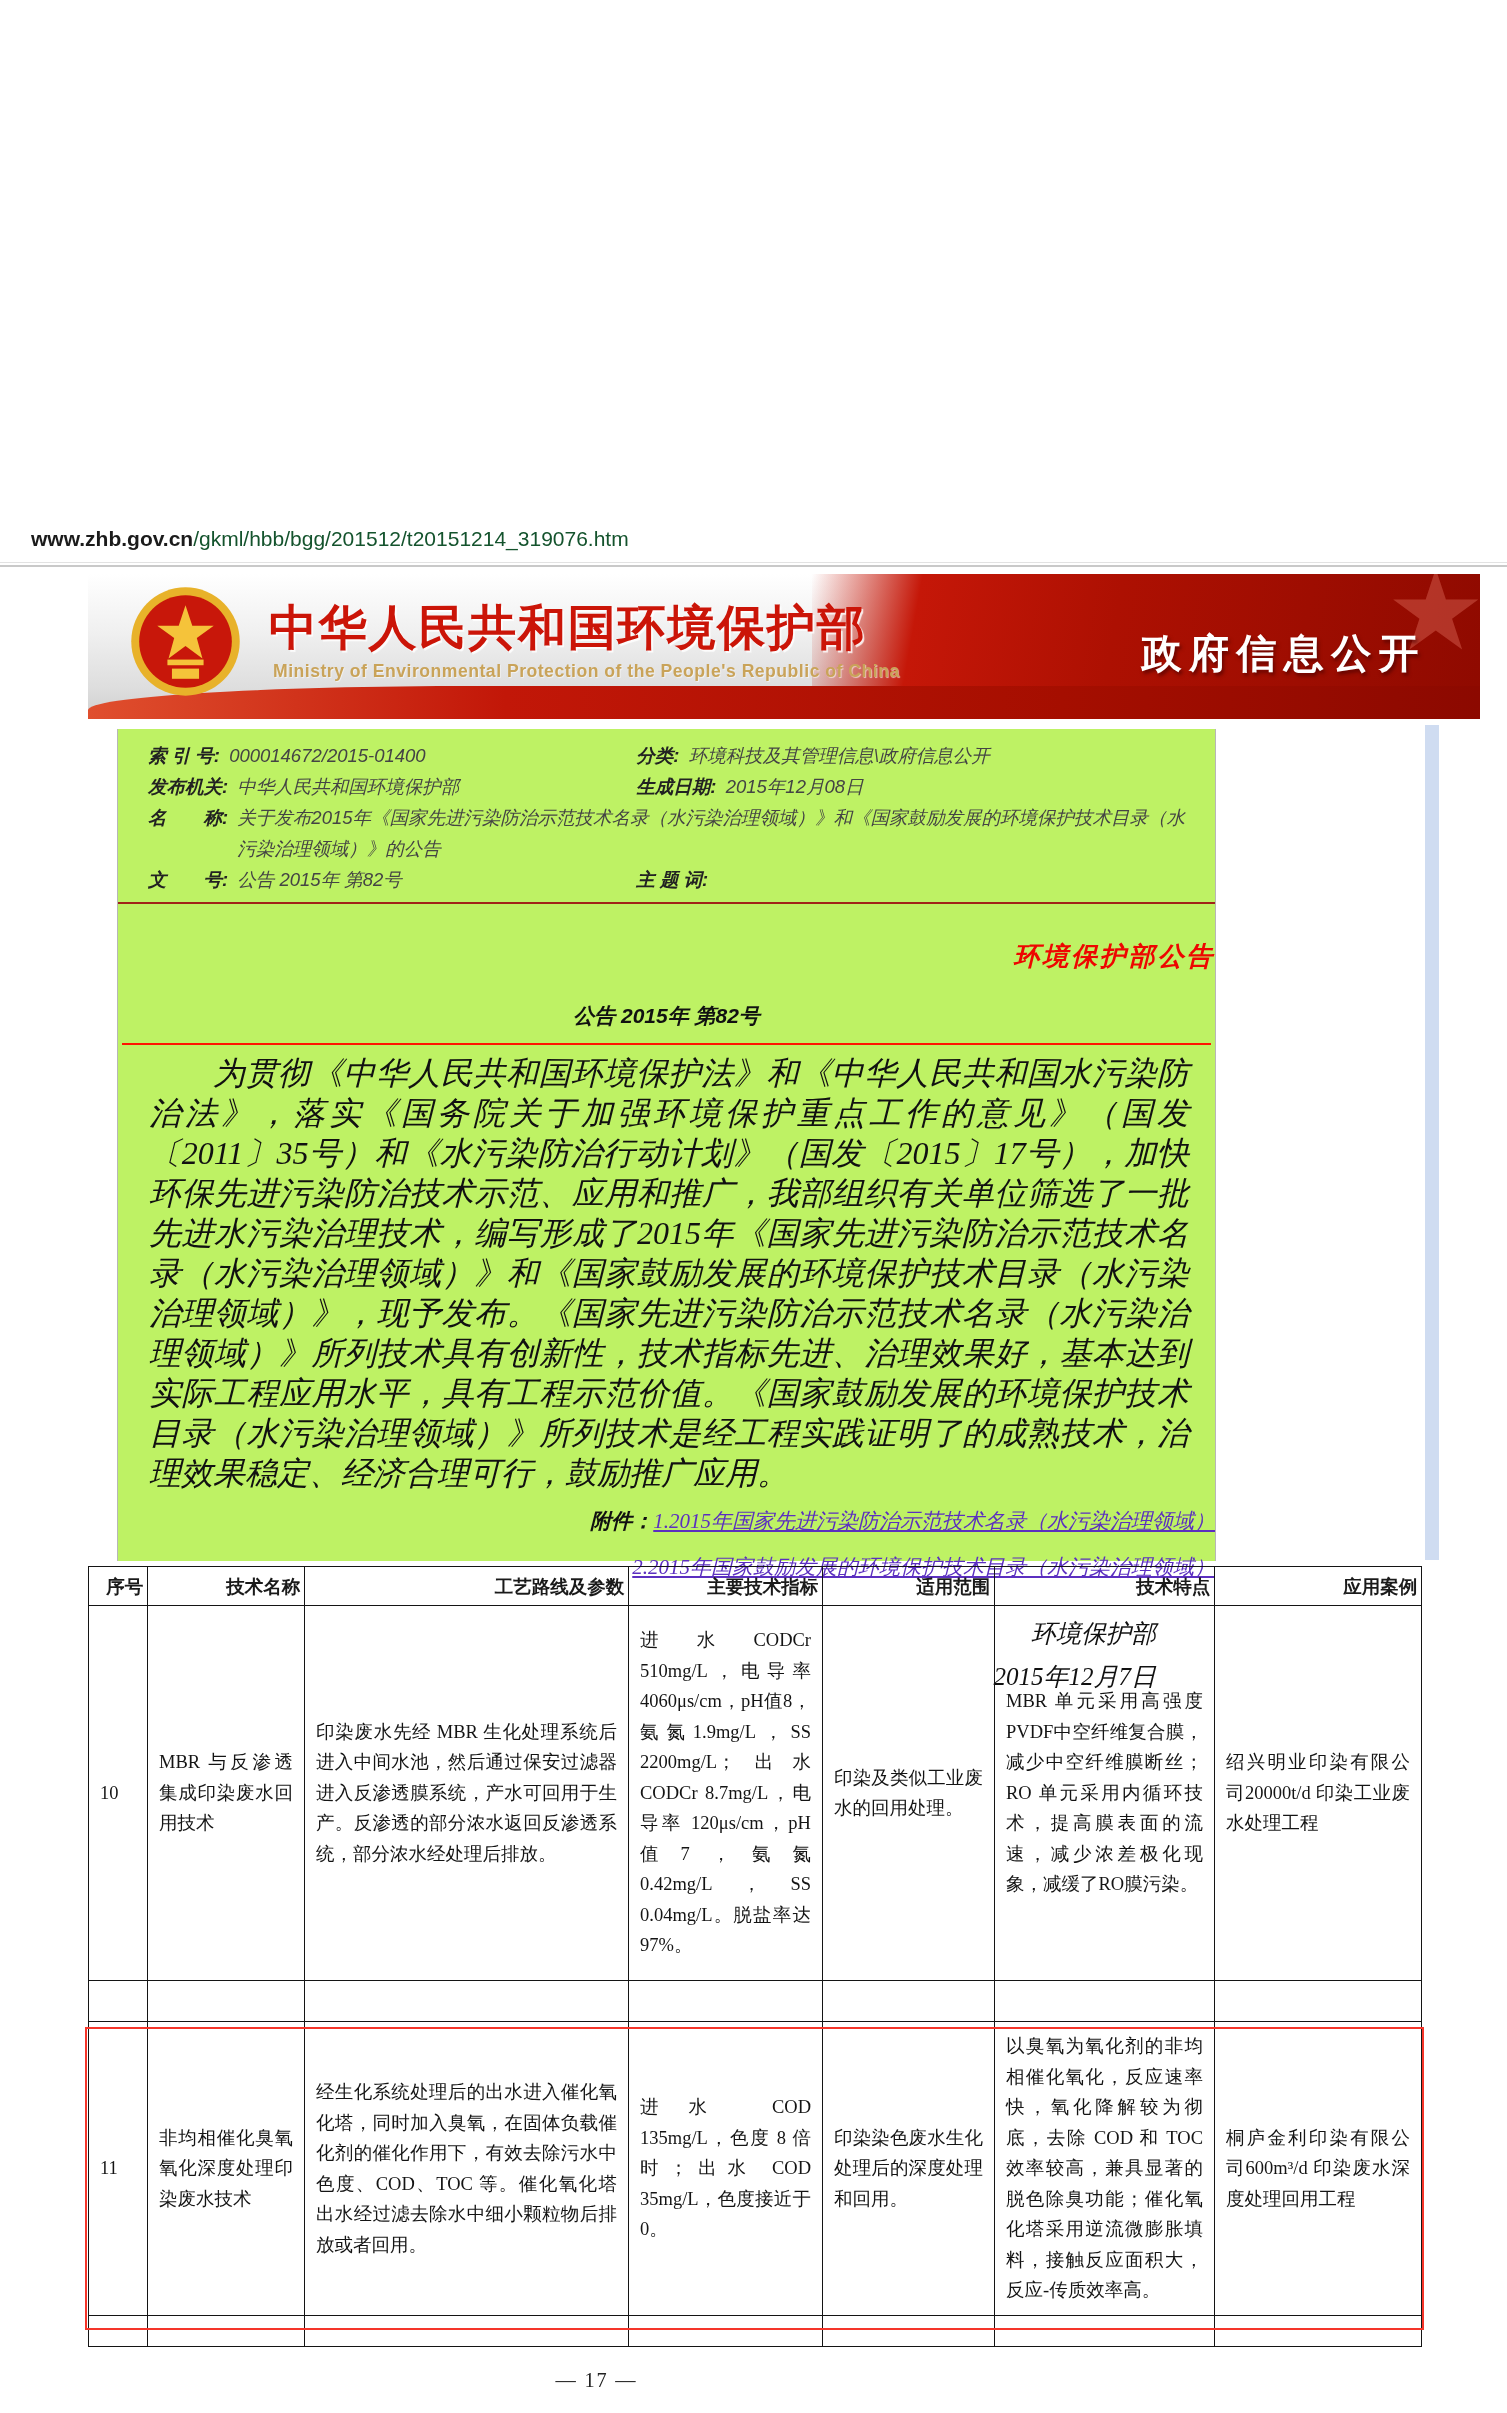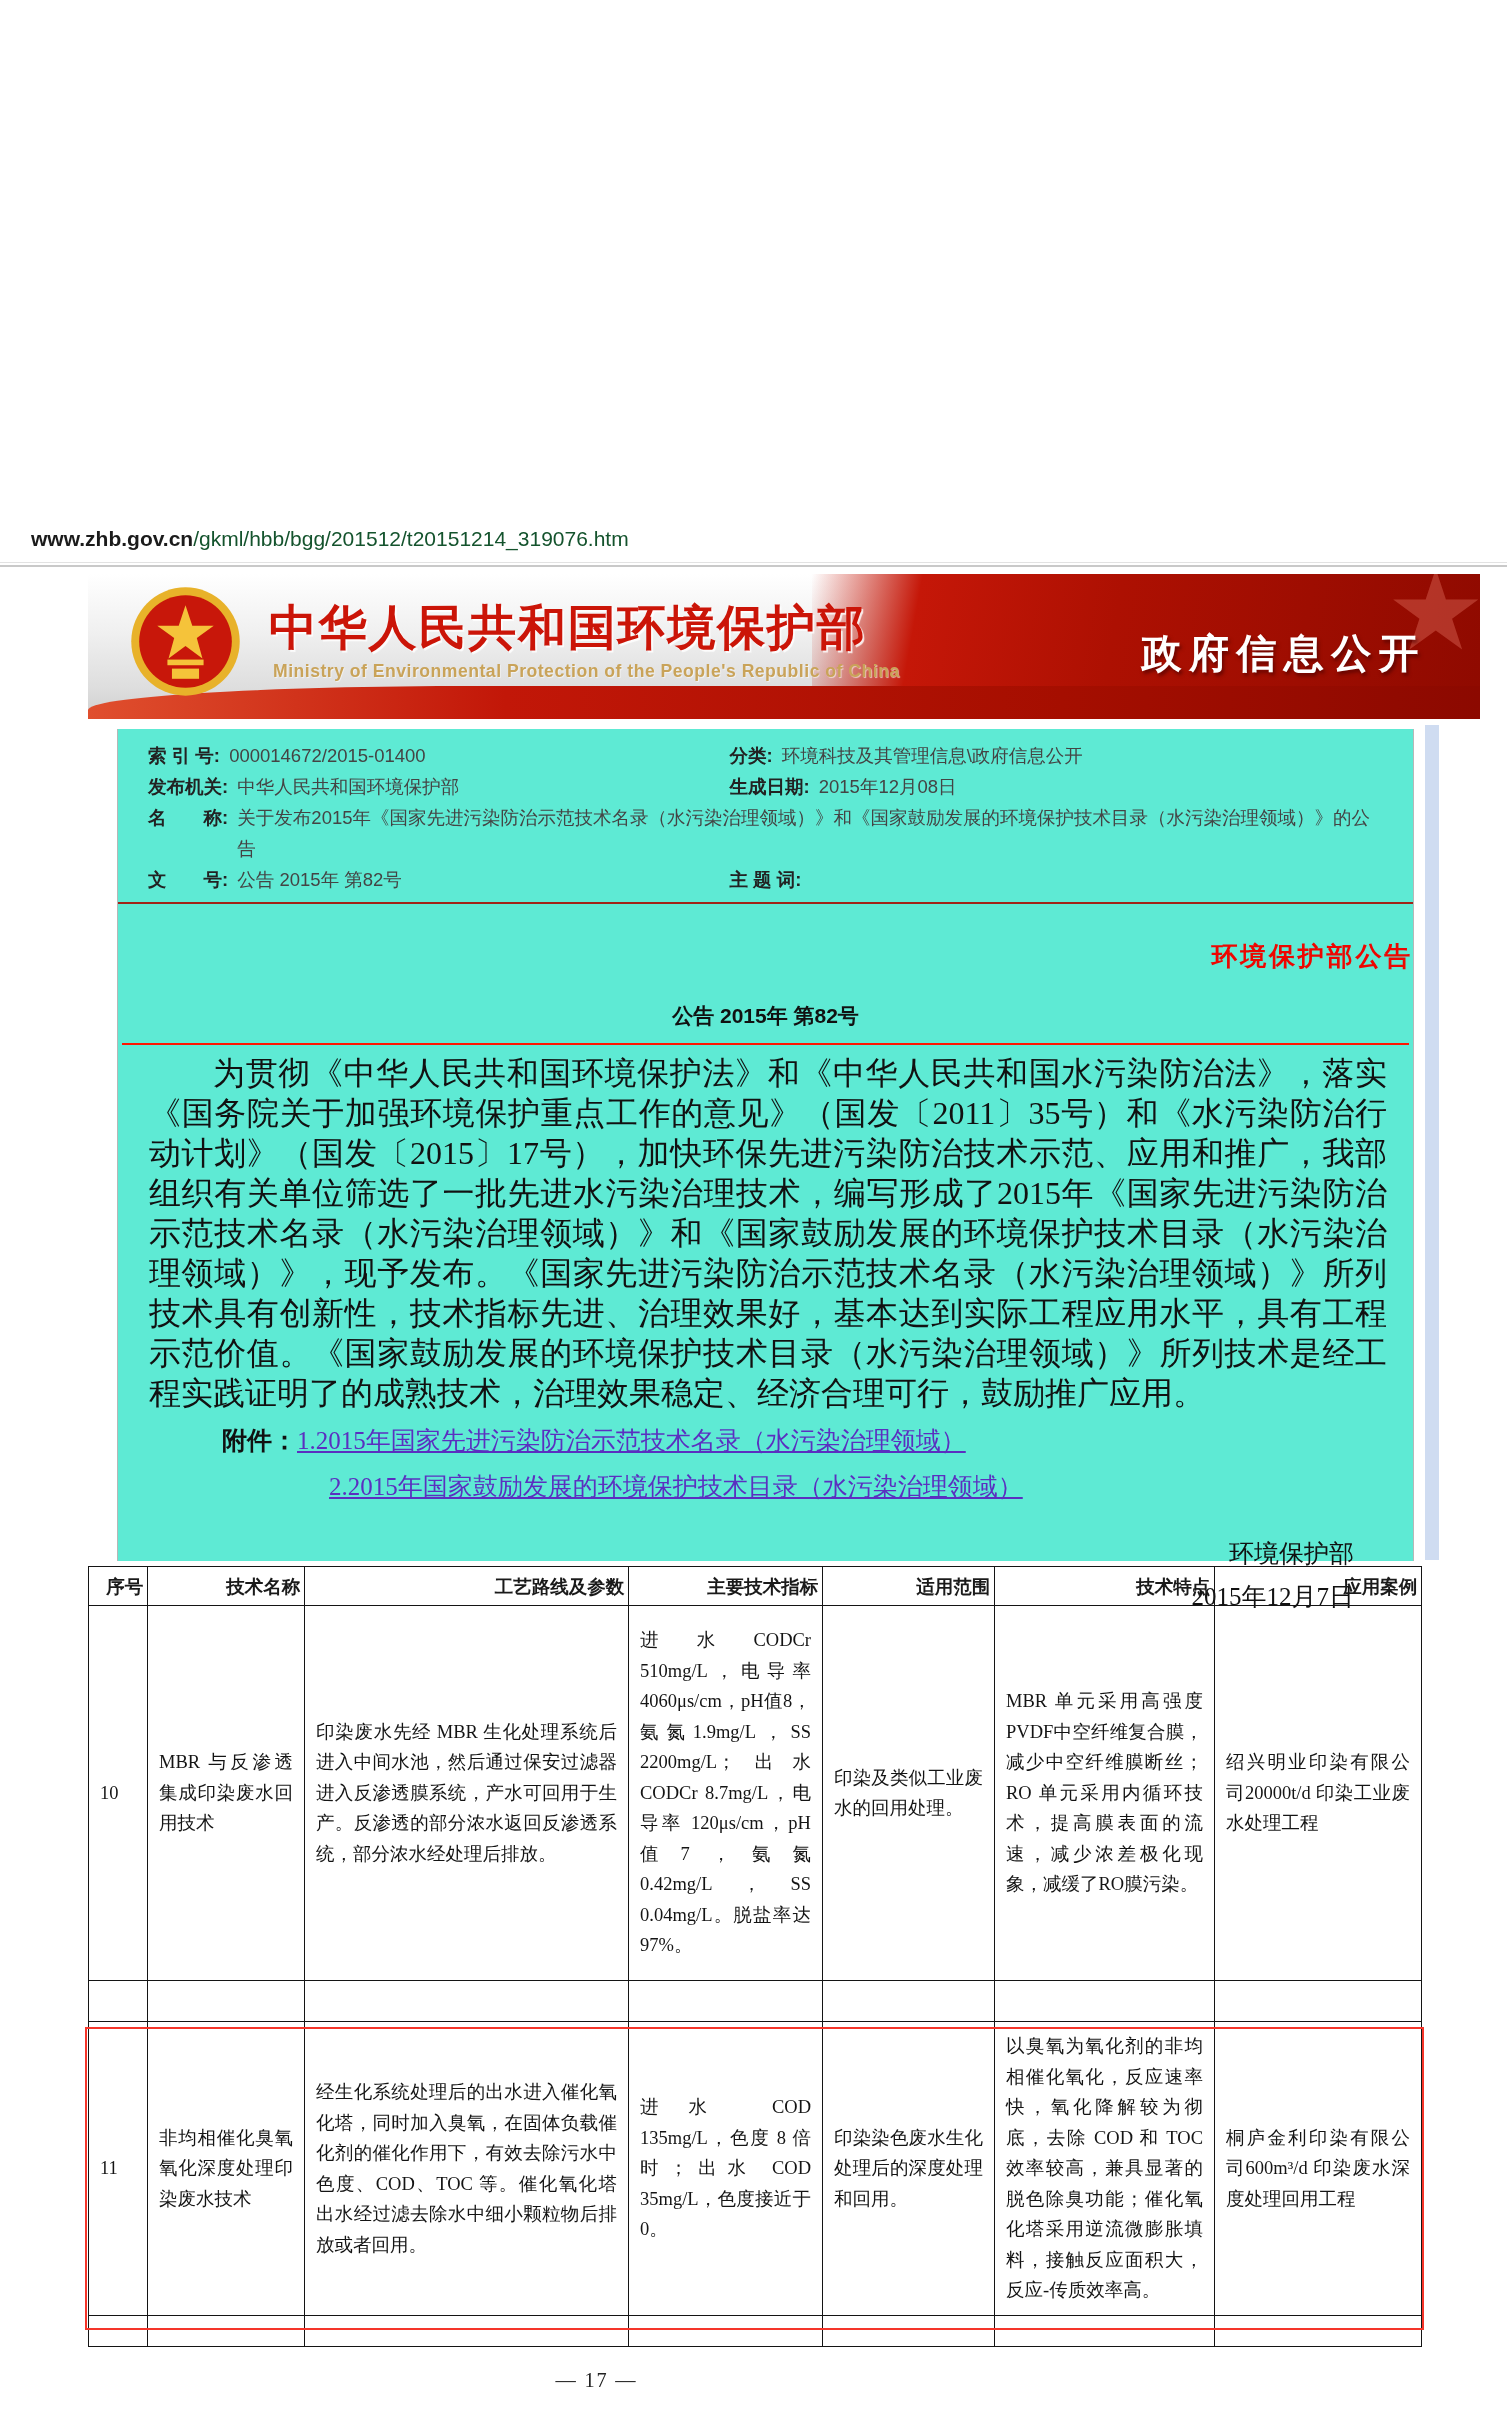--- a/index.html
+++ b/index.html
@@ -32,42 +32,42 @@
                  text-shadow:0.9px 0.9px 0.9px rgba(255,255,255,.6); }
   .gov-info { position:absolute; right:54px; top:52px; font-family:"Liberation Sans", sans-serif;
               font-weight:bold; font-size:40px; letter-spacing:7.4px; color:#ffffff;
               text-shadow:1.8px 2.8px 3.7px rgba(70,0,0,.65); }
   .banner-star-deco { position:absolute; right:-5.5px; top:-28px; font-size:111px;
                       color:rgba(255,150,130,.30); font-family:"DejaVu Sans", sans-serif; }
 
   .blue-strip-right { position:absolute; left:1425px; top:725px; width:14px; height:835px; background:#cfdcf1; }
 
   
-  .content-box { position:absolute; left:117px; top:729px; width:1297px; height:832px;
-                 border-left:0.9px solid #b7b7b7; border-right:0.9px solid #b7b7b7; background:#5eead4; }
+  .content-box { position:absolute; left:117px; top:729px; width:1099px; height:832px;
+                 border-left:0.9px solid #b7b7b7; border-right:0.9px solid #b7b7b7; background:#bef264;font-style:italic; }
 
   .meta { padding:11px 28px 7.4px 30px; font-family:"Liberation Sans", sans-serif;
           font-size:18.5px; color:#333; border-bottom:2.8px solid #a02418; }
   .meta-row { display:flex; line-height:31px; }
   .meta-label { font-weight:bold; color:#222; white-space:pre; }
   .meta-val { color:#444; padding-left:9.2px; }
   .meta-left { width:47%; display:flex; }
   .meta-right { flex:1; display:flex; }
   .meta-full { display:flex; }
 
   .announce-org { margin-top:35px; text-align:right; font-family:"Liberation Sans", sans-serif;
                   font-weight:bold; font-size:26px; color:#ee0600; letter-spacing:2.8px; }
   .announce-no { margin-top:28px; text-align:center; font-family:"Liberation Sans", sans-serif;
                  font-weight:bold; font-size:21px; color:#111; }
   .red-rule { margin:13px 3.7px 0 3.7px; border-top:2.8px solid #ff1400; }
   .announce-title { margin-top:11px; text-align:center; font-weight:bold;
                     font-size:31px; line-height:48px; color:#000; }
   .body-par { margin:7.4px 26px 0 31px; font-size:32px; line-height:40px;
               text-align:justify; text-indent:2em; color:#111; }
-  .attach-block { margin-top:5.5px; margin-left:104px; font-size:25px; line-height:46px; }
+  .attach-block { margin-top:5.5px; margin-left:104px; font-size:21px; line-height:46px;text-align:right; }
   .attach-label { font-weight:bold; color:#111; }
   .attach-link { color:#5b2fc0; text-decoration:underline; cursor:pointer; }
   .attach-indent { margin-left:107px; }
   .signature { margin-top:22px; padding-right:59px; text-align:right; font-size:25px; line-height:43px; color:#111; }
 
   
   .table-wrap { position:absolute; left:88px; top:1566px; width:1333px; }
   table.tech { border-collapse:collapse; table-layout:fixed; width:1333px;
                font-family:"Liberation Serif", serif; }
   table.tech th, table.tech td { border:1.8px solid #141414; }

